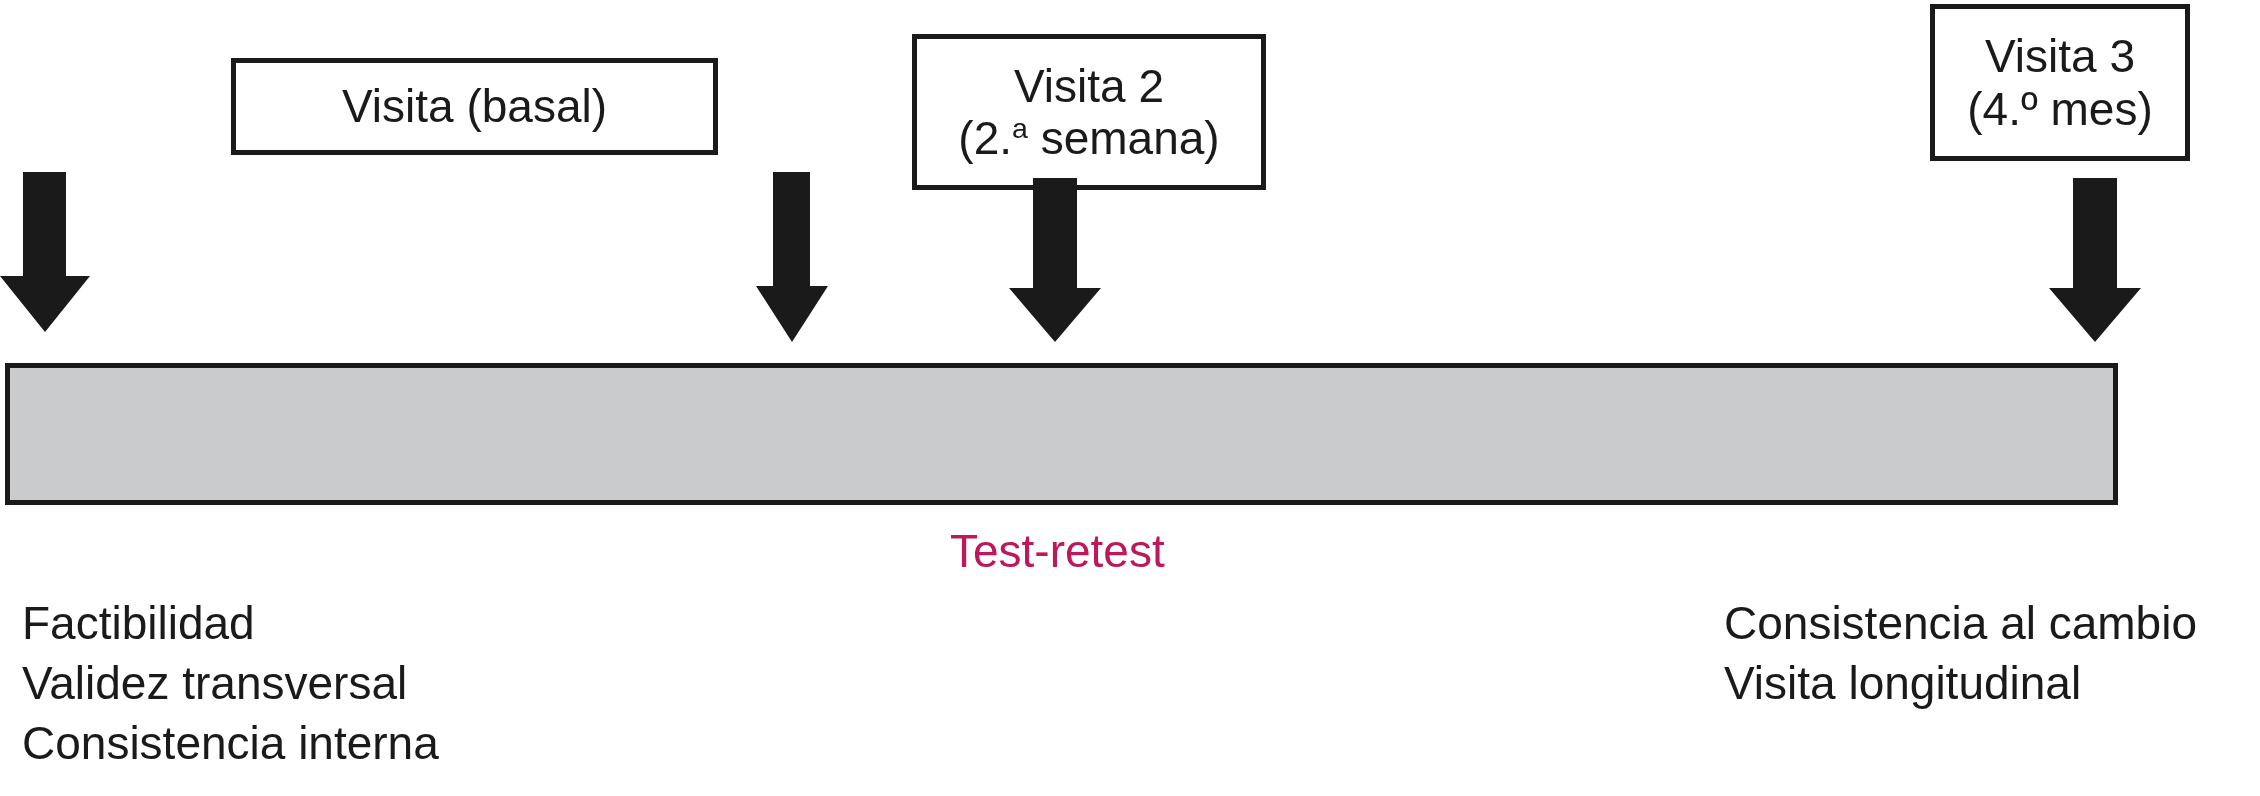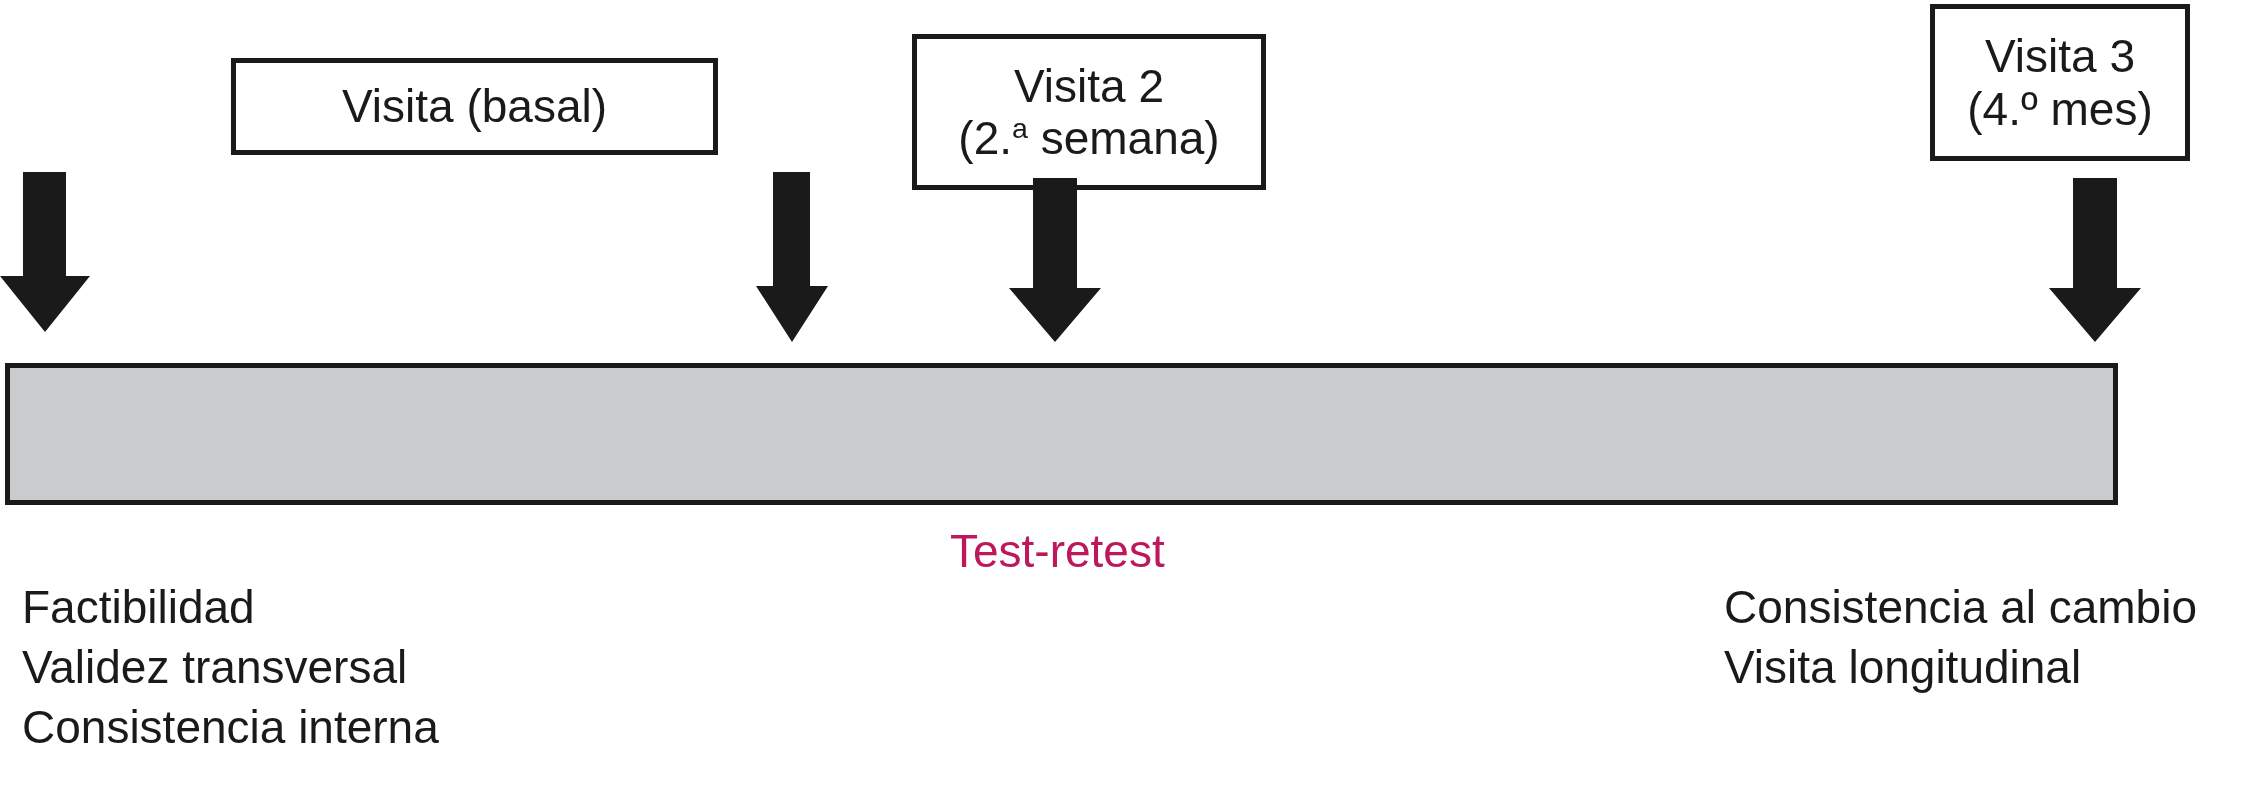--- a/index.html
+++ b/index.html
@@ -72,20 +72,21 @@
     white-space: nowrap;
   }
   #test-retest-label { left: 950px; top: 528px; }
 
   .label-group {
     position: absolute;
     font-size: 46px;
     line-height: 60px;
     color: #1a1a1a;
     white-space: nowrap;
+    margin-top: 16px;
   }
   #left-properties  { left: 22px;   top: 577px; }
   #right-properties { left: 1724px; top: 577px; }
   .label-group .prop-line { display: block; }
 </style>
 </head>
 <body>
 
 <div id="figure">
 

